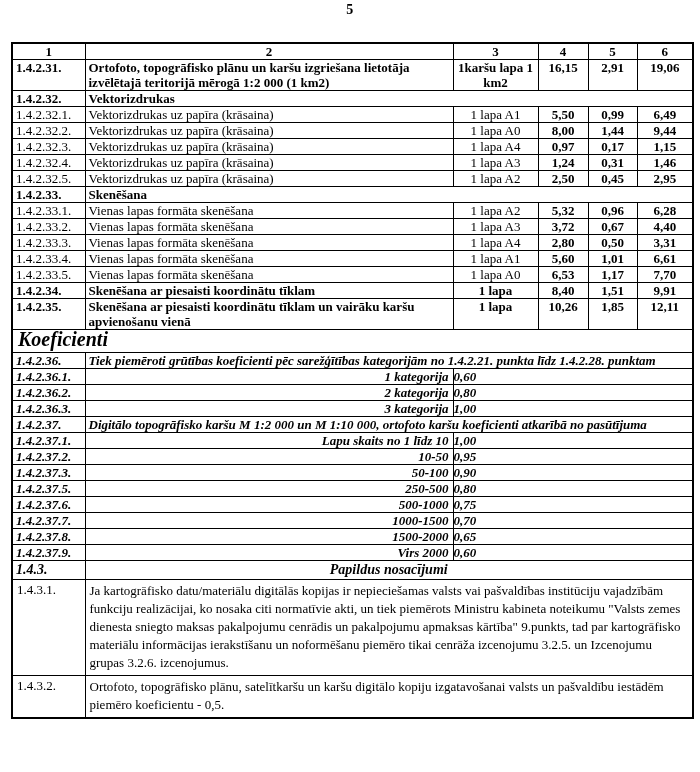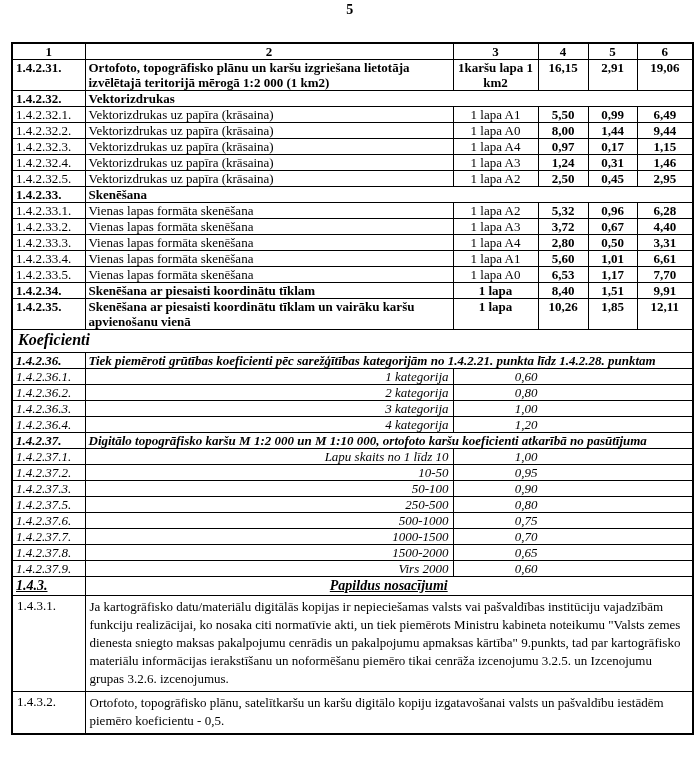--- a/index.html
+++ b/index.html
@@ -21,32 +21,32 @@
     border:1px solid #000;
     padding:0 3px;vertical-align:top;
     font-size:13px;line-height:15px;
     overflow:hidden;word-wrap:break-word;
   }
   .c-head{text-align:center;font-weight:bold;height:14px;}
   .r-item td, .r-section td{height:15px;}
   .code{padding-left:3px;white-space:nowrap;}
   .bold{font-weight:bold;}
   .it{font-style:italic;}
-  .ul{text-decoration:underline;}
+  .ul{}
   .unit{text-align:center;}
   .val{text-align:center;font-weight:bold;}
   .r-coef_title td{
-    font-size:16px;font-weight:bold;font-style:italic;
+    font-size:20px;font-weight:bold;font-style:italic;
     height:20px;padding-top:2px;padding-left:5px;
   }
   .r-coef_head td{font-weight:bold;height:15px;margin-top:25px;}
-  .r-coef td{height:14px;font-style:italic;}
+  .r-coef td{height:14px;font-style:italic;font-weight:bold;}
   .coef-label{text-align:right;padding-right:4px;}
   .coef-val{padding:0;}
-  .coef-box{display:inline-block;width:84px;text-align:right;font-style:italic;}
+  .coef-box{display:inline-block;width:84px;text-align:left;font-style:italic;}
   .r-note_head td{
     font-size:14px;font-weight:bold;font-style:italic;height:17px;padding-top:1px;
   }
   .r-note_head .title-center{text-align:center;}
   .r-note td{font-size:13px;line-height:18px;padding:2px 4px 3px 4px;}
   .r-note .code{line-height:16px;}
 </style>
 </head>
 <body>
 
@@ -197,25 +197,20 @@
       <tr class="r-coef">
         <td class="code it">1.4.2.36.2.</td>
         <td class="coef-label it">2 kategorija</td>
         <td class="coef-val" colspan="4"><span class="coef-box">0,80</span></td>
       </tr>
       <tr class="r-coef">
         <td class="code it">1.4.2.36.3.</td>
         <td class="coef-label it">3 kategorija</td>
         <td class="coef-val" colspan="4"><span class="coef-box">1,00</span></td>
       </tr>
-      <tr class="r-coef">
-        <td class="code it">1.4.2.36.4.</td>
-        <td class="coef-label it">4 kategorija</td>
-        <td class="coef-val" colspan="4"><span class="coef-box">1,20</span></td>
-      </tr>
       <tr class="r-coef_head">
         <td class="code bold it">1.4.2.37.</td>
         <td class="bold it" colspan="5">Digitālo topogrāfisko karšu M 1:2 000 un M 1:10 000, ortofoto karšu koeficienti atkarībā no pasūtījuma</td>
       </tr>
       <tr class="r-coef">
         <td class="code it">1.4.2.37.1.</td>
         <td class="coef-label it">Lapu skaits no 1 līdz 10</td>
         <td class="coef-val" colspan="4"><span class="coef-box">1,00</span></td>
       </tr>
       <tr class="r-coef">

